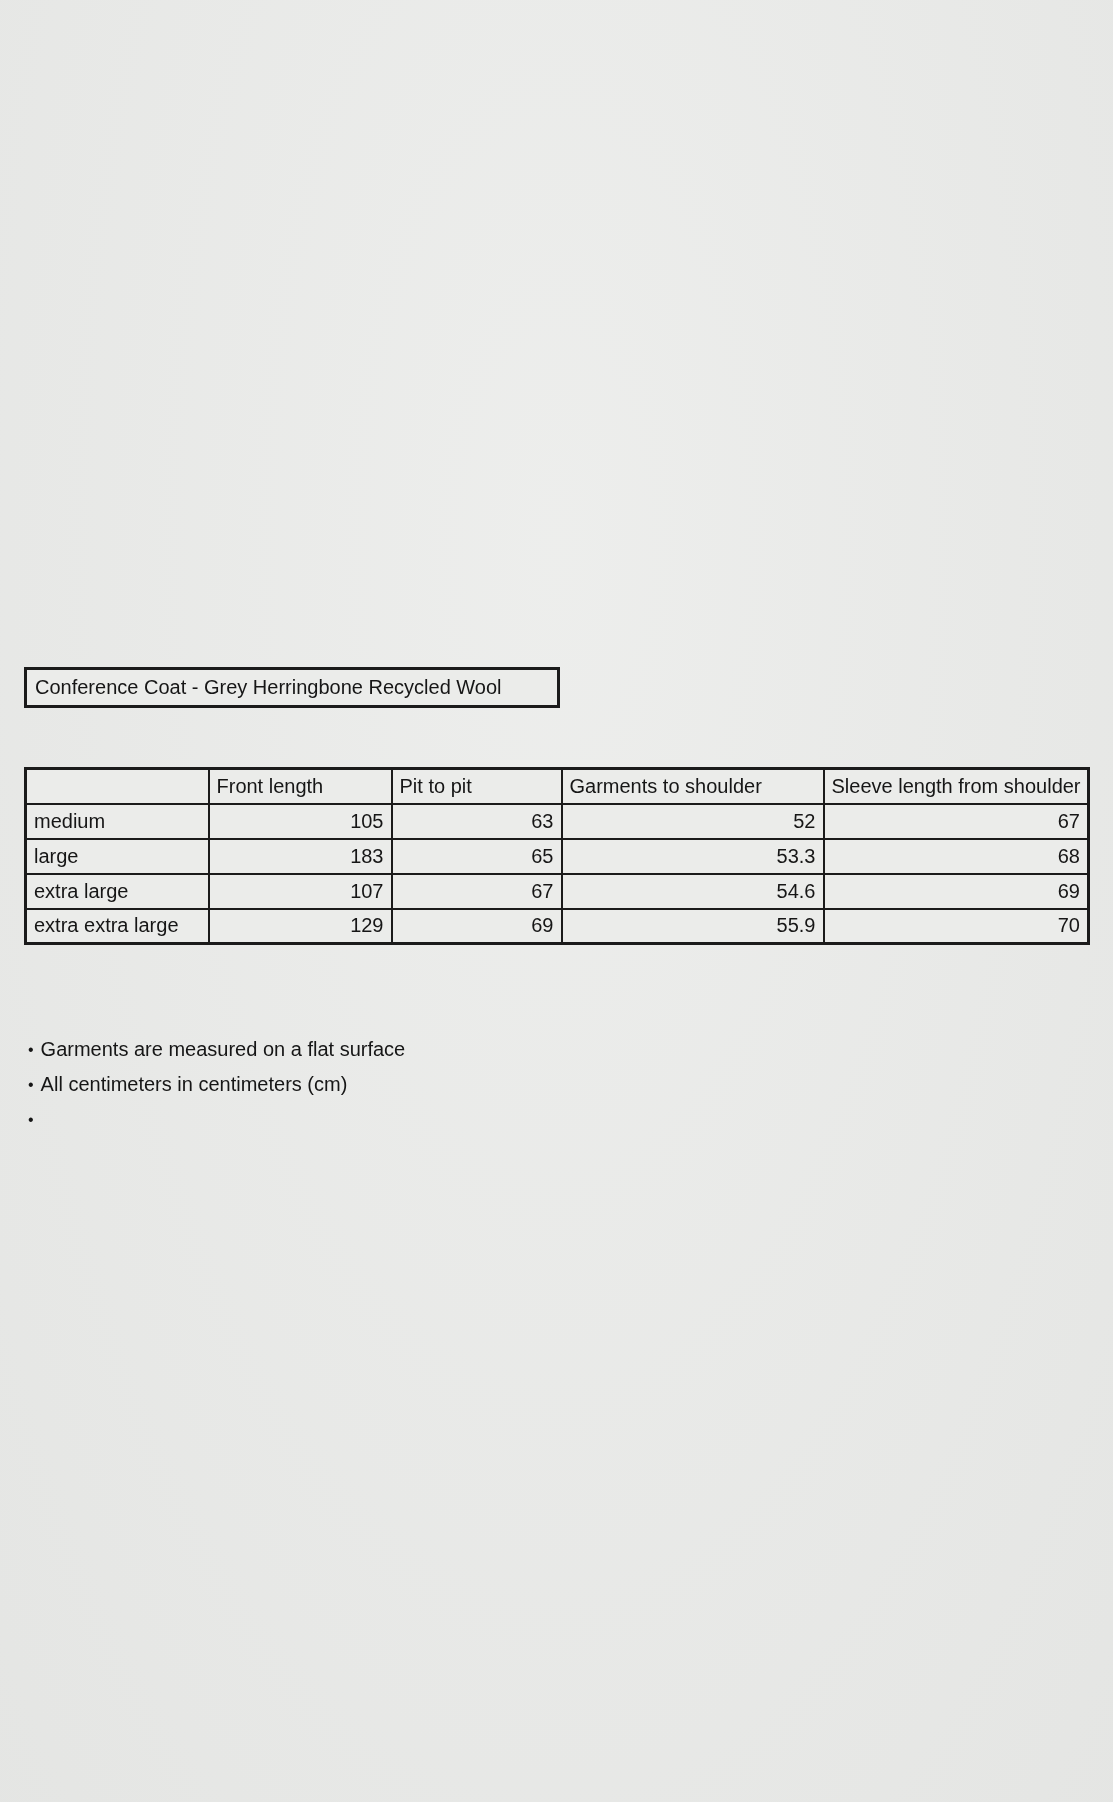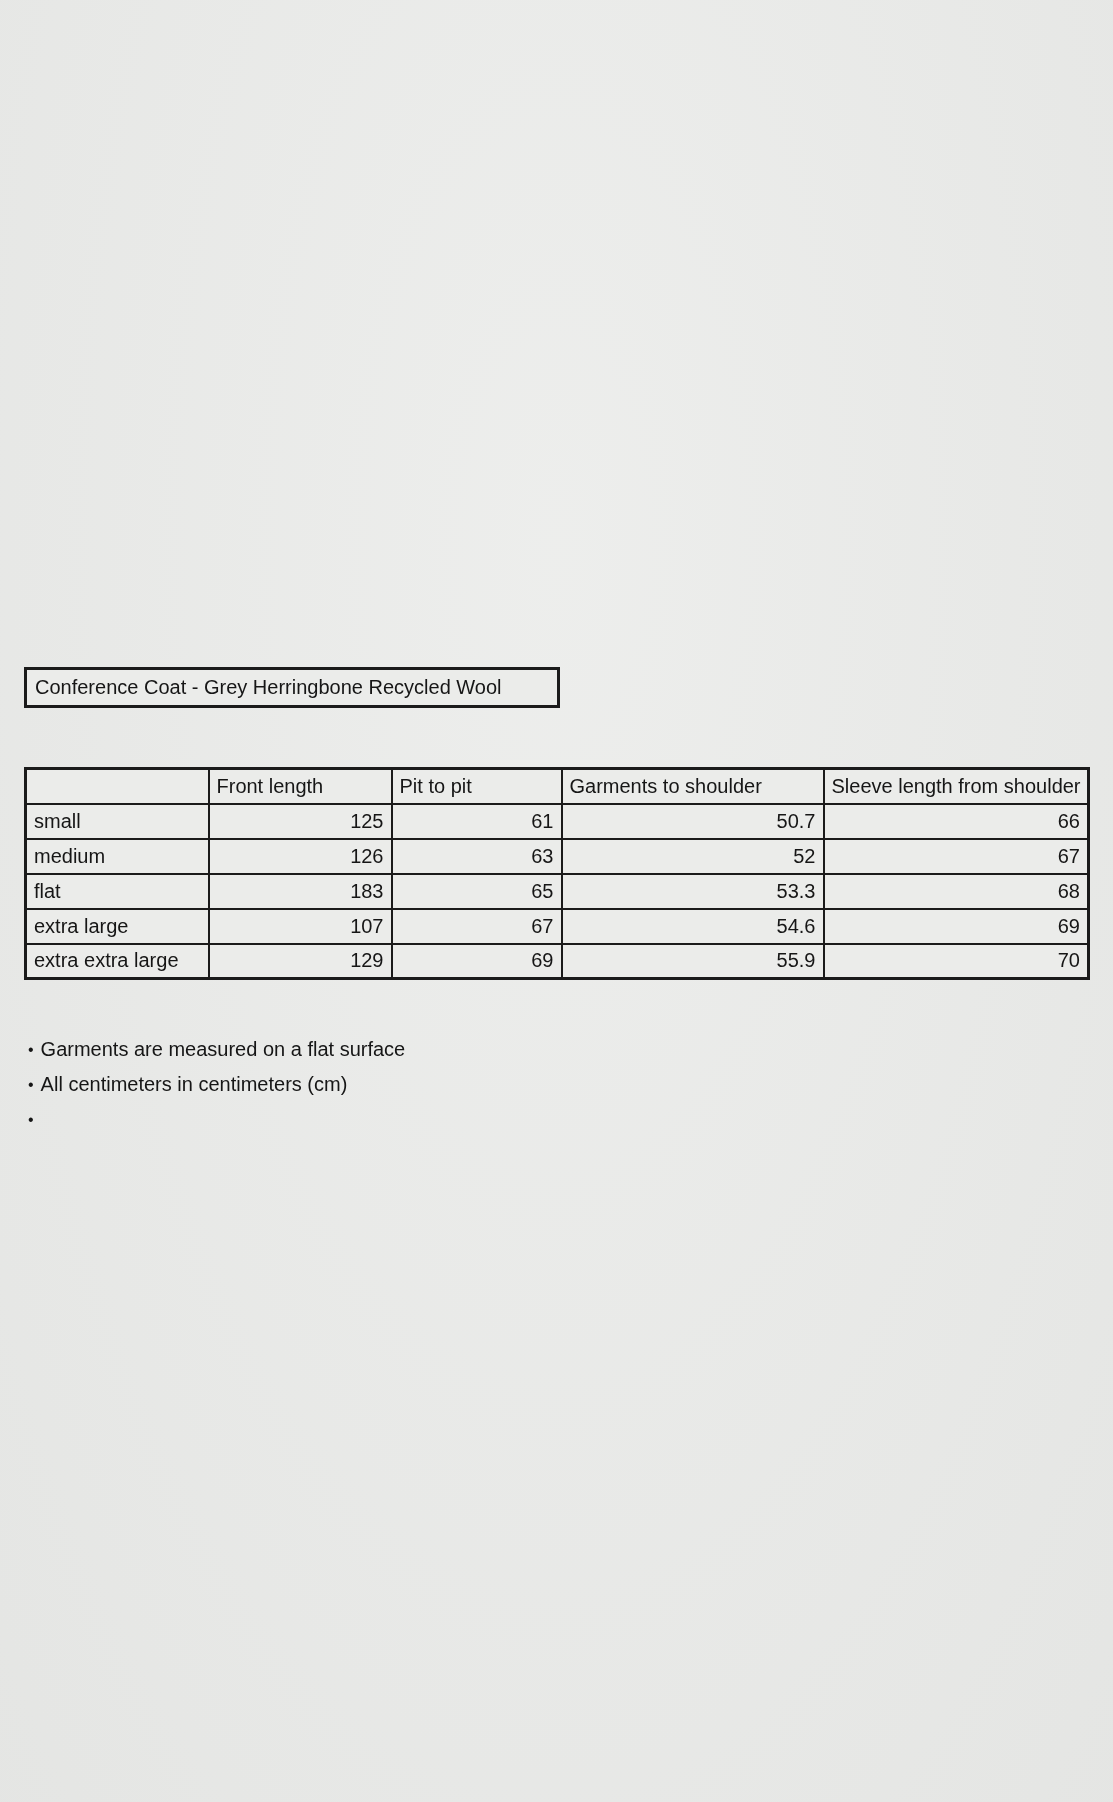--- a/index.html
+++ b/index.html
@@ -92,35 +92,28 @@
       <tr>
         <th></th>
         <th>Front length</th>
         <th>Pit to pit</th>
         <th>Garments to shoulder</th>
         <th>Sleeve length from shoulder</th>
       </tr>
     </thead>
     <tbody>
       <tr>
-        <td class="size-name">small</td>
-        <td class="num">125</td>
-        <td class="num">61</td>
-        <td class="num">50.7</td>
-        <td class="num">66</td>
-      </tr>
-      <tr>
         <td class="size-name">medium</td>
-        <td class="num">126</td>
+        <td class="num">105</td>
         <td class="num">63</td>
         <td class="num">52</td>
         <td class="num">67</td>
       </tr>
       <tr>
-        <td class="size-name">flat</td>
+        <td class="size-name">large</td>
         <td class="num">183</td>
         <td class="num">65</td>
         <td class="num">53.3</td>
         <td class="num">68</td>
       </tr>
       <tr>
         <td class="size-name">extra large</td>
         <td class="num">107</td>
         <td class="num">67</td>
         <td class="num">54.6</td>

